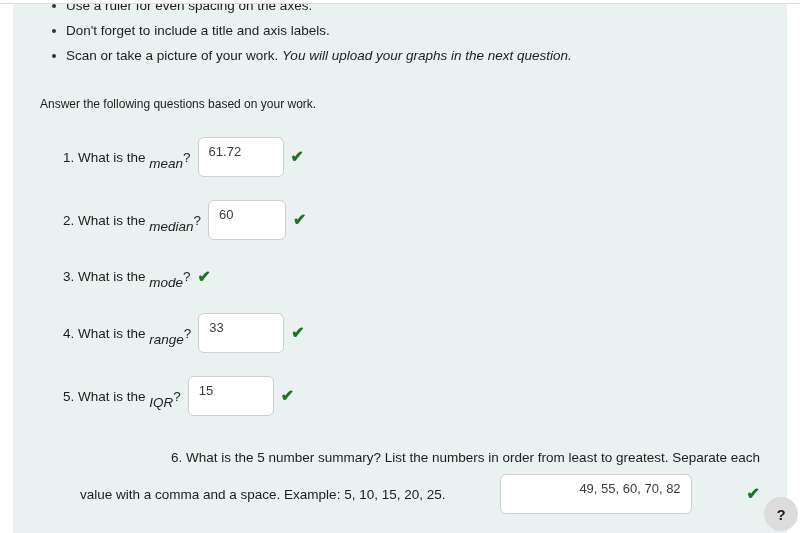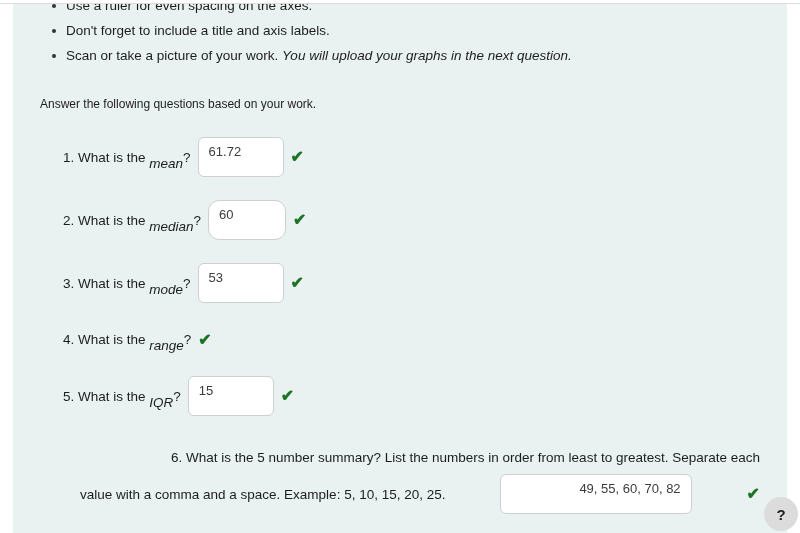--- a/index.html
+++ b/index.html
@@ -100,21 +100,21 @@
     height: 40px;
     line-height: 28px;
     box-sizing: border-box;
     font-size: 13px;
     color: #3c3c3c;
     padding: 0 10px;
     margin-left: 7px;
     font-family: "Liberation Sans", sans-serif;
   }
   .field.w-sm  { width: 86px; }
-  .field.w-xs  { width: 78px; border-radius: 11px; }
+  .field.w-xs  { width: 78px; }
   .field.w-lg  { width: 211px; }
 
   .check {
     color: #1d7324;
     font-size: 16px;
     font-weight: bold;
     margin-left: 7px;
     line-height: 1;
     display: inline-block;
   }
@@ -190,30 +190,30 @@
         <div class="field w-xs">60</div>
         <span class="check">✔</span>
       </div>
 
       <div class="q">
         <span class="num">3.</span>
         <span class="qtext">&nbsp;</span>
         <span class="qtext">What is the </span>
         <span class="qtext em">mode</span>
         <span class="qtext">?</span>
-        <div class="field w-sm">53</div>
         <span class="check">✔</span>
       </div>
 
       <div class="q">
         <span class="num">4.</span>
         <span class="qtext">&nbsp;</span>
         <span class="qtext">What is the </span>
         <span class="qtext em">range</span>
         <span class="qtext">?</span>
+        <div class="field w-sm">33</div>
         <span class="check">✔</span>
       </div>
 
       <div class="q">
         <span class="num">5.</span>
         <span class="qtext">&nbsp;</span>
         <span class="qtext">What is the </span>
         <span class="qtext em">IQR</span>
         <span class="qtext">?</span>
         <div class="field w-sm">15</div>

